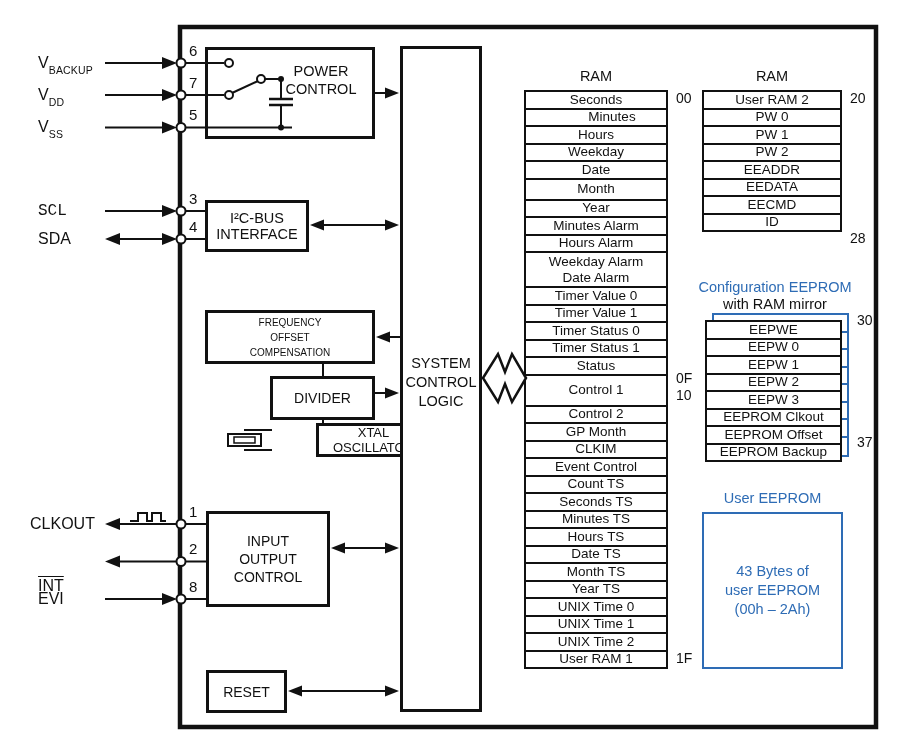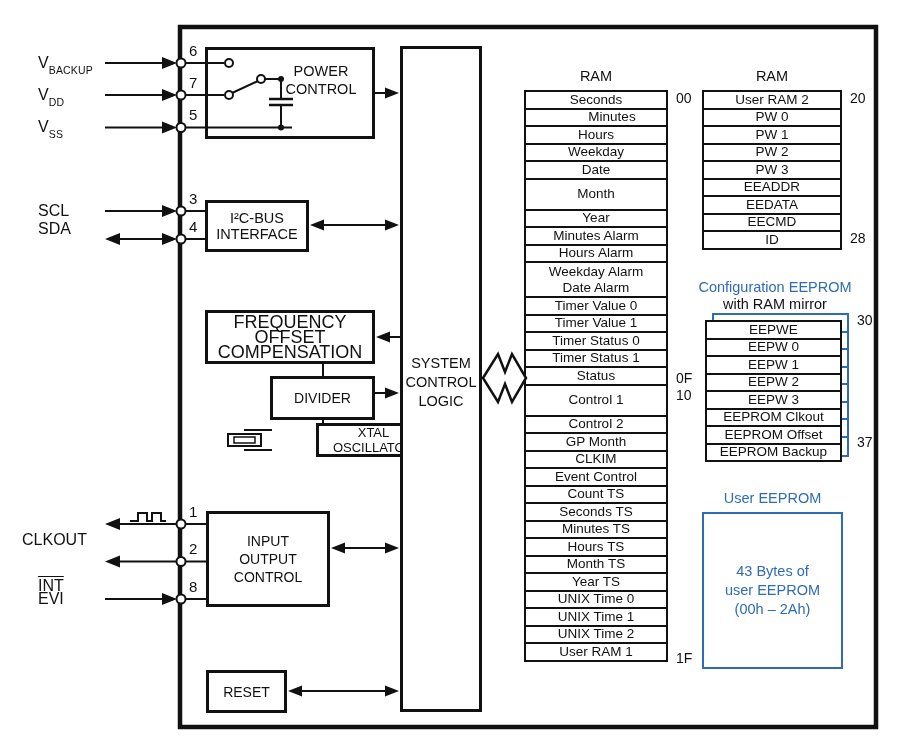--- a/index.html
+++ b/index.html
@@ -104,21 +104,21 @@
   </svg>
 
   <div class="blk" style="left:205px;top:47px;width:170px;height:92px;">
     <div class="pc-lbl">POWER
 CONTROL</div>
   </div>
   <div class="blk" style="left:205px;top:200px;width:104px;height:52px;font-size:14.5px;">
     <div class="lbl">I²C-BUS
 INTERFACE</div>
   </div>
-  <div class="blk" style="left:205px;top:310px;width:170px;height:54px;font-size:18px;line-height:15px;">
+  <div class="blk" style="left:205px;top:310px;width:170px;height:54px;font-size:10px;line-height:15px;">
     <div class="lbl">FREQUENCY
 OFFSET
 COMPENSATION</div>
   </div>
   <div class="blk" style="left:270px;top:376px;width:105px;height:44px;">
     <div class="lbl">DIVIDER</div>
   </div>
   <div class="blk" style="left:272px;top:423px;width:115px;height:34px;font-size:13px;line-height:15px;margin-left:44px;">
     <div class="lbl">XTAL
 OSCILLATOR</div>
@@ -138,21 +138,21 @@
   </div>
 
   <div class="ttl" style="left:524px;top:68px;width:144px;">RAM</div>
   <div class="regtable" style="left:524px;top:90px;width:144px;">
       <div class="rrow" style="height: 19.5px;">Seconds</div>
       <span class="addr" style="left: calc(100% + 8px); top: -0.25px;">00</span>
       <div class="rrow" style="height: 19.5px; margin-top: -2px; padding-left: 32px;">Minutes</div>
       <div class="rrow" style="height: 19.5px; margin-top: -2px;">Hours</div>
       <div class="rrow" style="height: 19.5px; margin-top: -2px;">Weekday</div>
       <div class="rrow" style="height: 19.5px; margin-top: -2px;">Date</div>
-      <div class="rrow" style="height: 33px; margin-top: -2px;">Month</div>
+      <div class="rrow" style="height: 23px; margin-top: -2px;">Month</div>
       <div class="rrow" style="height: 19.5px; margin-top: -2px;">Year</div>
       <div class="rrow" style="height: 19.5px; margin-top: -2px;">Minutes Alarm</div>
       <div class="rrow" style="height: 19.5px; margin-top: -2px;">Hours Alarm</div>
       <div class="rrow" style="height: 37px; margin-top: -2px;">Weekday Alarm
 Date Alarm</div>
       <div class="rrow" style="height: 19.5px; margin-top: -2px;">Timer Value 0</div>
       <div class="rrow" style="height: 19.5px; margin-top: -2px;">Timer Value 1</div>
       <div class="rrow" style="height: 19.5px; margin-top: -2px;">Timer Status 0</div>
       <div class="rrow" style="height: 19.5px; margin-top: -2px;">Timer Status 1</div>
       <div class="rrow" style="height: 19.5px; margin-top: -2px;">Status</div>
@@ -160,37 +160,37 @@
       <span class="addr" style="left: calc(100% + 8px); top: 279.75px;">0F</span>
       <div class="rrow" style="height: 19.5px; margin-top: -2px;">Control 2</div>
       <span class="addr" style="left: calc(100% + 8px); top: 297.25px;">10</span>
       <div class="rrow" style="height: 19.5px; margin-top: -2px;">GP Month</div>
       <div class="rrow" style="height: 19.5px; margin-top: -2px;">CLKIM</div>
       <div class="rrow" style="height: 19.5px; margin-top: -2px;">Event Control</div>
       <div class="rrow" style="height: 19.5px; margin-top: -2px;">Count TS</div>
       <div class="rrow" style="height: 19.5px; margin-top: -2px;">Seconds TS</div>
       <div class="rrow" style="height: 19.5px; margin-top: -2px;">Minutes TS</div>
       <div class="rrow" style="height: 19.5px; margin-top: -2px;">Hours TS</div>
+      <div class="rrow" style="height: 19.5px; margin-top: -2px;">Date TS</div>
       <div class="rrow" style="height: 19.5px; margin-top: -2px;">Month TS</div>
       <div class="rrow" style="height: 19.5px; margin-top: -2px;">Year TS</div>
       <div class="rrow" style="height: 19.5px; margin-top: -2px;">UNIX Time 0</div>
       <div class="rrow" style="height: 19.5px; margin-top: -2px;">UNIX Time 1</div>
       <div class="rrow" style="height: 19.5px; margin-top: -2px;">UNIX Time 2</div>
       <div class="rrow" style="height: 19.5px; margin-top: -2px;">User RAM 1</div>
       <span class="addr" style="left: calc(100% + 8px); top: 559.75px;">1F</span>
     </div>
 
   <div class="ttl" style="left:702px;top:68px;width:140px;">RAM</div>
   <div class="regtable" style="left:702px;top:90px;width:140px;">
       <div class="rrow" style="height: 19.5px;">User RAM 2</div>
       <span class="addr" style="left: calc(100% + 8px); top: -0.25px;">20</span>
       <div class="rrow" style="height: 19.5px; margin-top: -2px;">PW 0</div>
       <div class="rrow" style="height: 19.5px; margin-top: -2px;">PW 1</div>
       <div class="rrow" style="height: 19.5px; margin-top: -2px;">PW 2</div>
-      <div class="rrow" style="height: 19.5px; margin-top: -2px;">PW 3</div>
       <div class="rrow" style="height: 19.5px; margin-top: -2px;">EEADDR</div>
       <div class="rrow" style="height: 19.5px; margin-top: -2px;">EEDATA</div>
       <div class="rrow" style="height: 19.5px; margin-top: -2px;">EECMD</div>
       <div class="rrow" style="height: 19.5px; margin-top: -2px;">ID</div>
       <span class="addr" style="left: calc(100% + 8px); top: 139.75px;">28</span>
     </div>
 
   <div class="ttl blue" style="left:690px;top:279px;width:170px;">Configuration EEPROM</div>
   <div class="ttl" style="left:690px;top:296px;width:170px;">with RAM mirror</div>
   <div class="mirror" style="left:712px;top:313px;width:137px;height:144px;">
@@ -217,23 +217,23 @@
     </div>
 
   <div class="ttl blue" style="left:702px;top:490px;width:141px;">User EEPROM</div>
   <div class="ueep blue" style="left:702px;top:512px;width:141px;height:157px;">43 Bytes of
 user EEPROM
 (00h – 2Ah)</div>
 
   <div class="pinlabel" style="left:38px;top:53px;"><span>V</span><sub>BACKUP</sub></div>
   <div class="pinlabel" style="left:38px;top:85px;"><span>V</span><sub>DD</sub></div>
   <div class="pinlabel" style="left:38px;top:117px;"><span>V</span><sub>SS</sub></div>
-  <div class="pinlabel" style="left:38px;top:201px;">SCL</div>
-  <div class="pinlabel" style="left:38px;top:219px;text-align:center;">SDA</div>
-  <div class="pinlabel" style="left:22px;top:514px;margin-top:16px;">CLKOUT</div>
+  <div class="pinlabel" style="left:38px;top:201px;font-family:Liberation Mono, monospace;">SCL</div>
+  <div class="pinlabel" style="left:38px;top:229px;text-align:center;">SDA</div>
+  <div class="pinlabel" style="left:30px;top:514px;">CLKOUT</div>
   <div class="pinlabel" style="left:38px;top:576px;"><span class="ovl">INT</span></div>
   <div class="pinlabel" style="left:38px;top:589px;">EVI</div>
 
   <div class="pinnum" style="left:189px;top:41px;">6</div>
   <div class="pinnum" style="left:189px;top:73px;">7</div>
   <div class="pinnum" style="left:189px;top:105px;">5</div>
   <div class="pinnum" style="left:189px;top:189px;">3</div>
   <div class="pinnum" style="left:189px;top:217px;">4</div>
   <div class="pinnum" style="left:189px;top:502px;">1</div>
   <div class="pinnum" style="left:189px;top:539px;">2</div>

